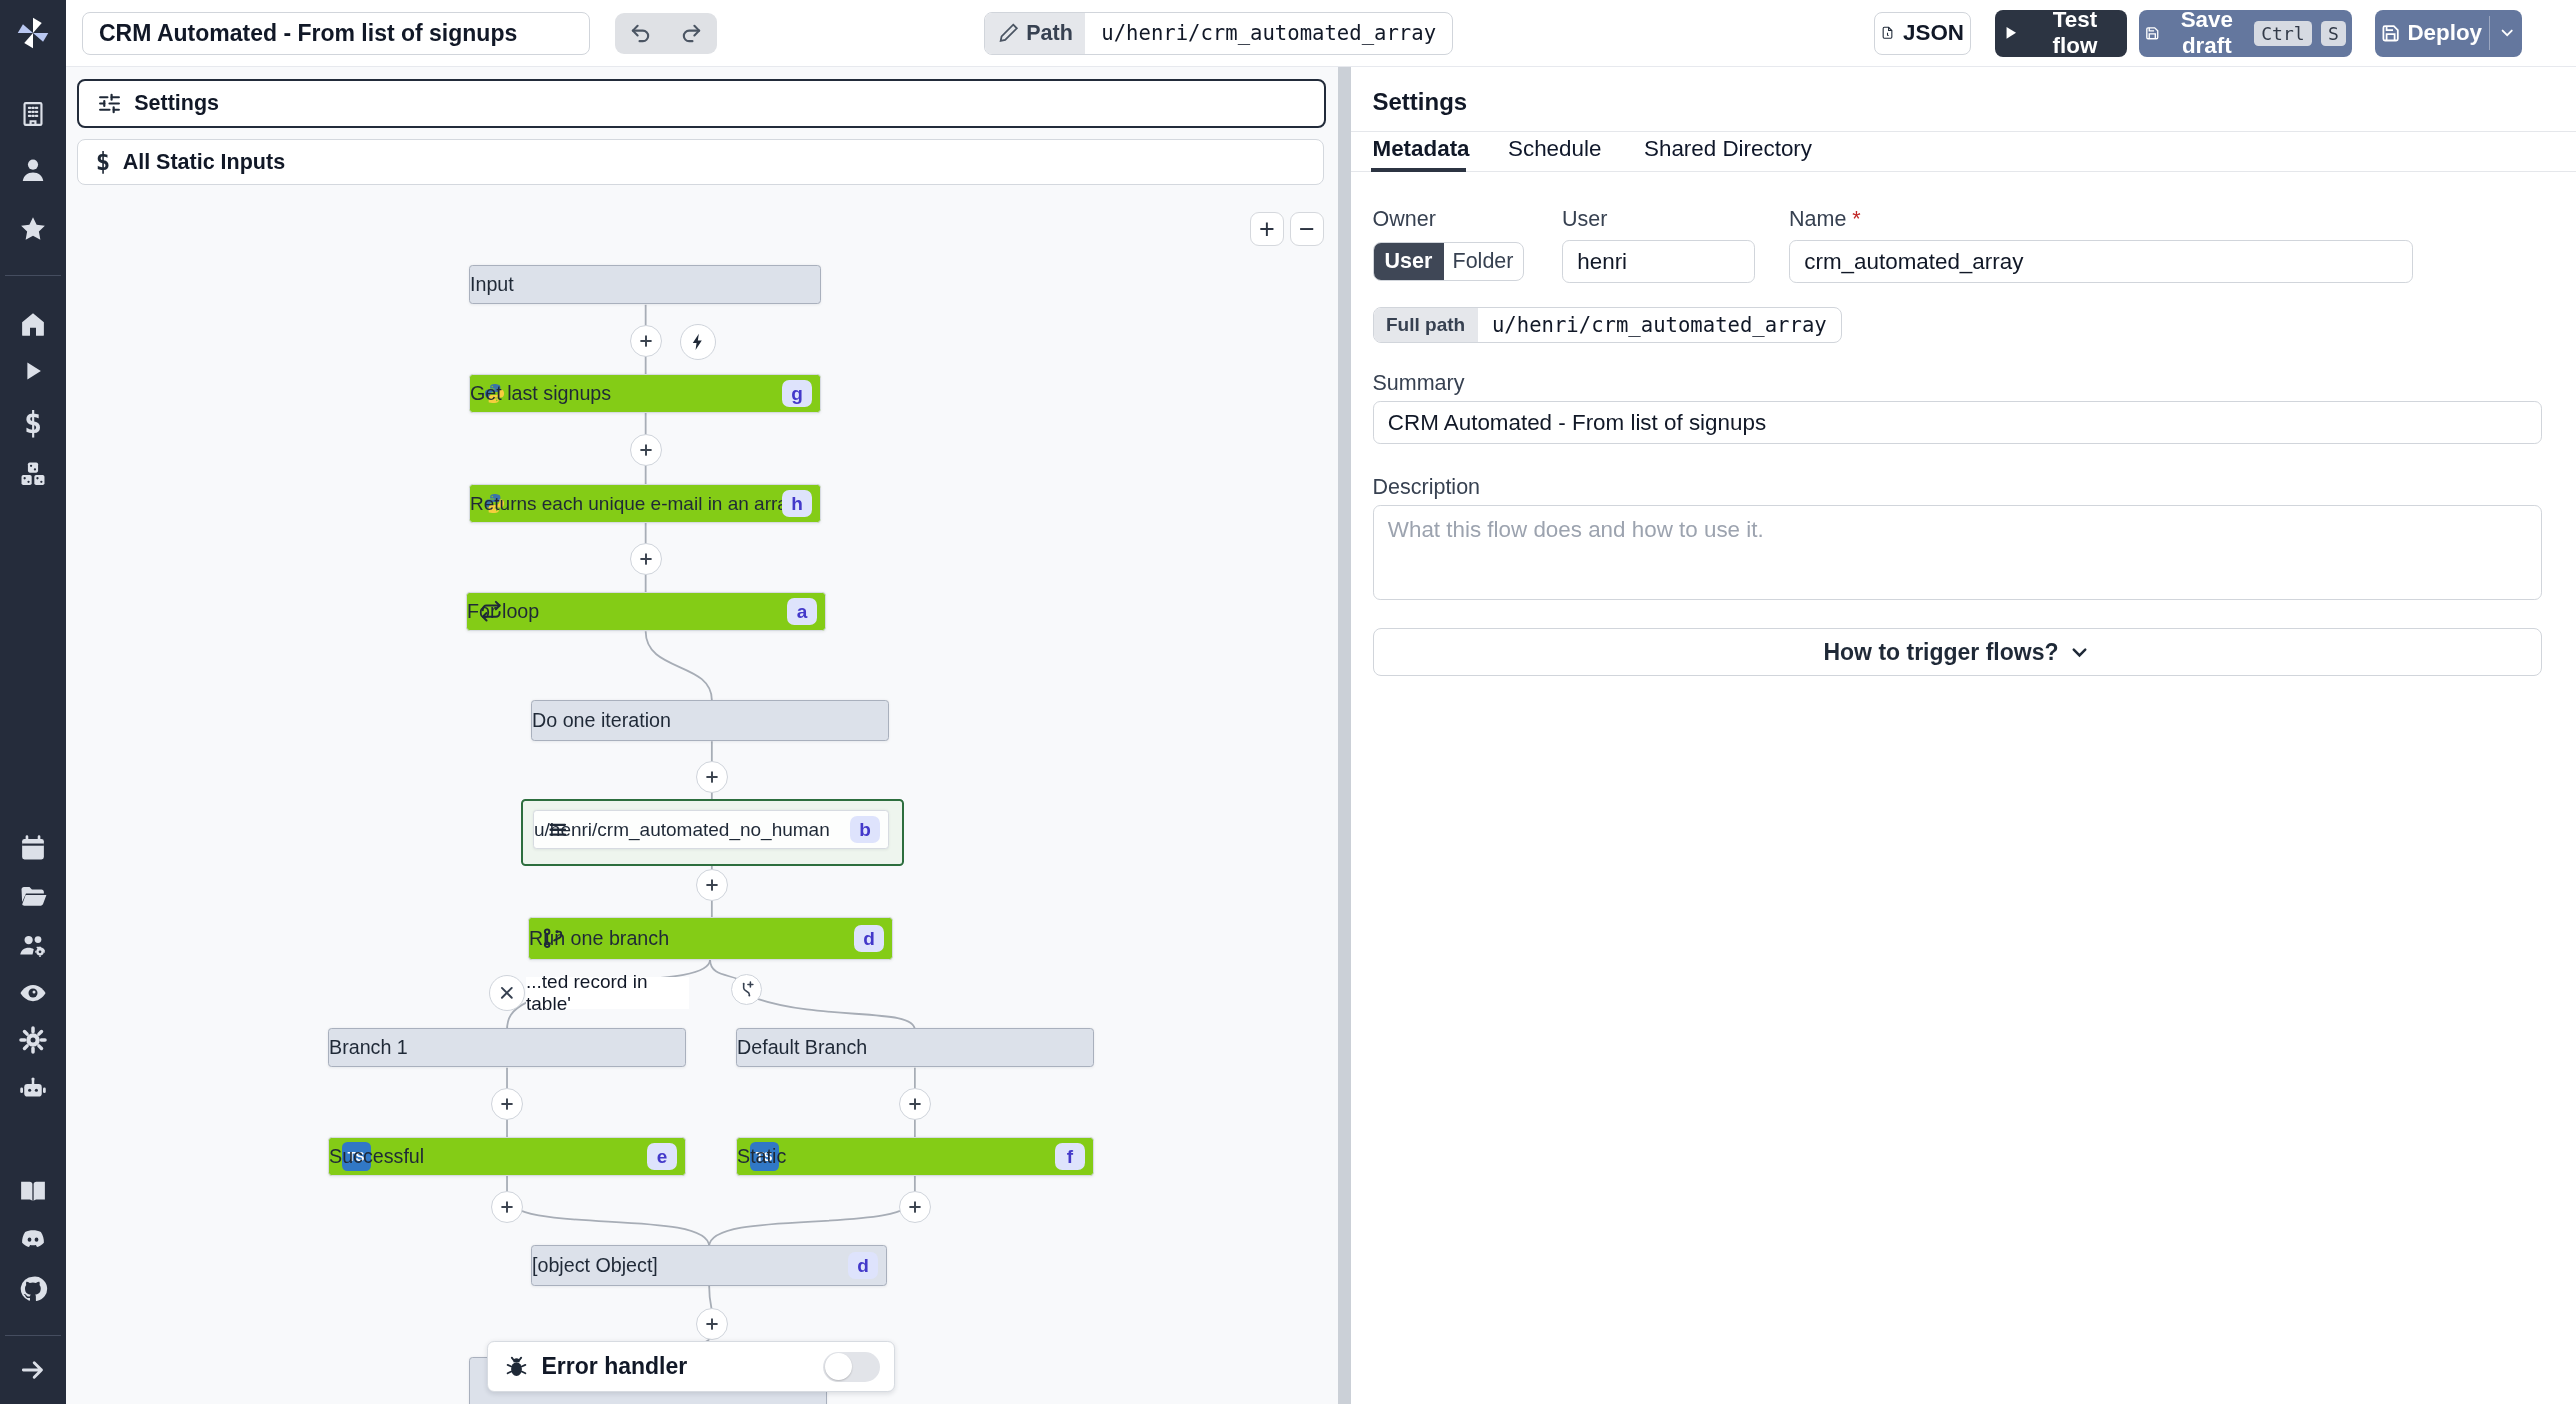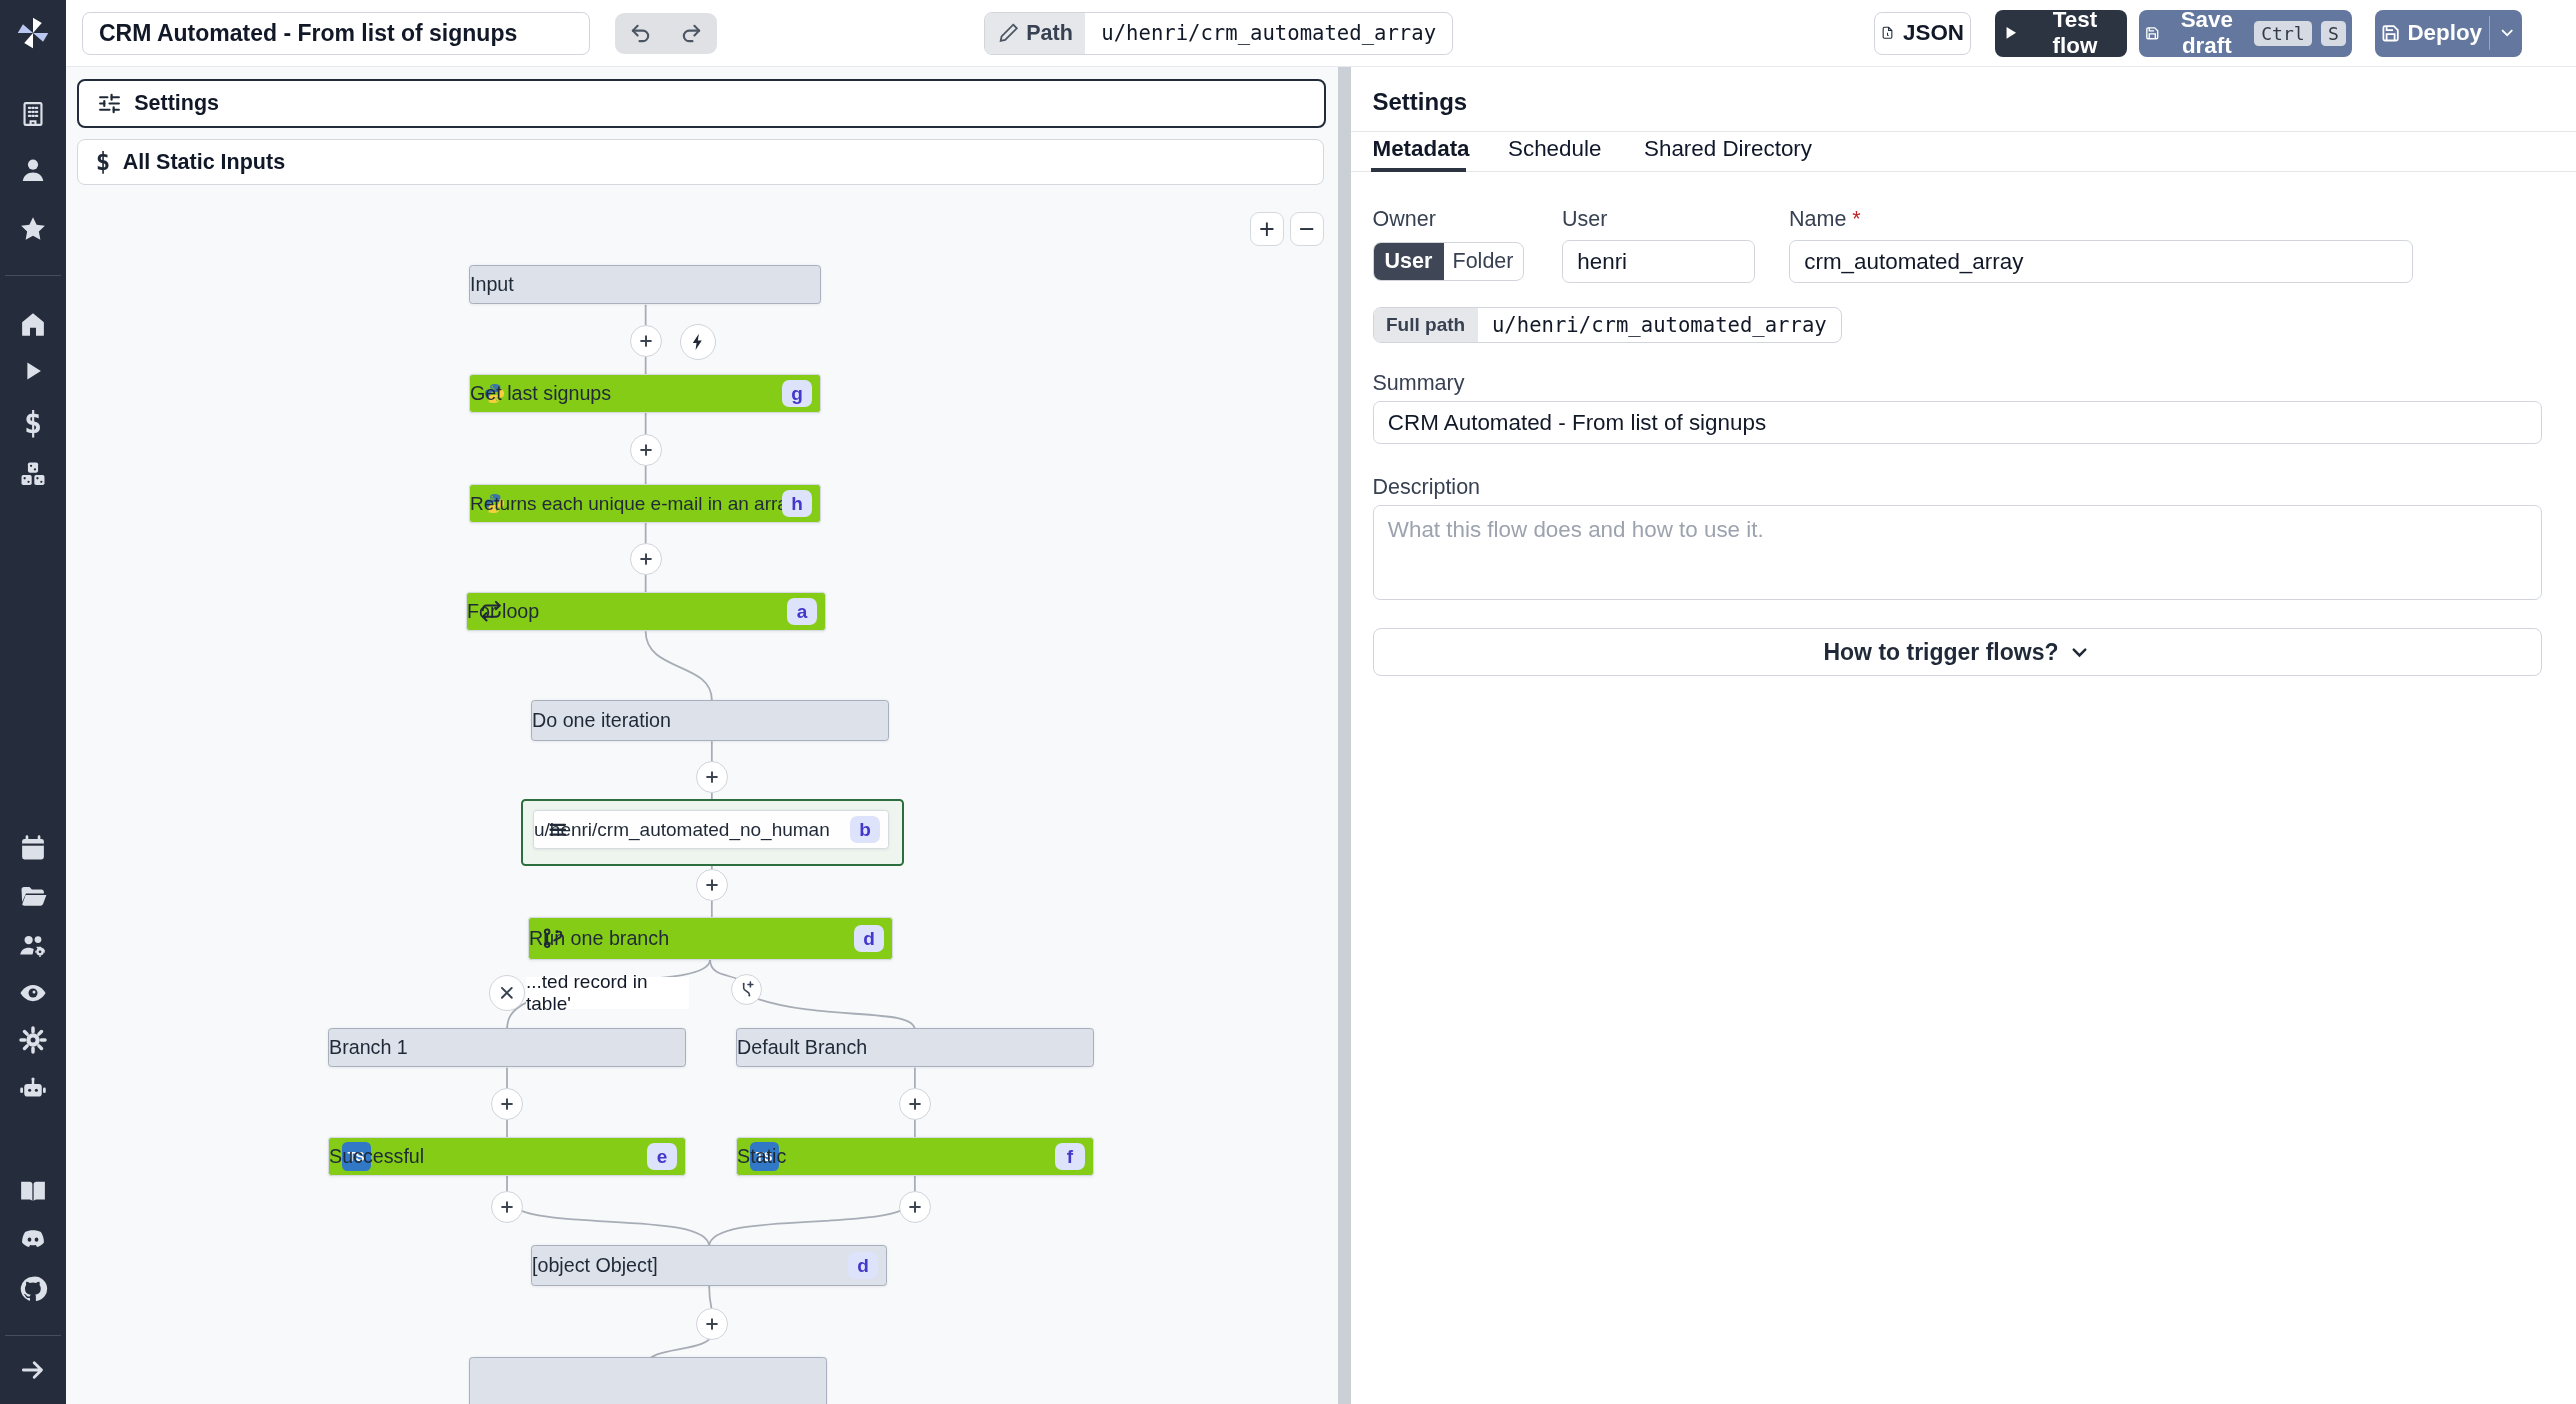--- a/index.html
+++ b/index.html
@@ -420,20 +420,33 @@
     <span class="badge">f</span>
   </div>
 
   <div class="node gray" style="left:465px;top:1179px;width:356px;height:41px">
     <span class="lbl">[object Object]</span>
     <span class="badge" style="background:#dee3fc">d</span>
   </div>
 
   <div class="node gray" style="left:403px;top:1291px;width:358px;height:66px"></div>
 
+  <div class="ehcard" style="left:421px;top:1275px;width:408px;height:51px;padding-left:16px">
+    <svg width="25" height="25" viewBox="0 0 24 24">
+      <g stroke="#1f2937" stroke-width="1.8" fill="none" stroke-linecap="round">
+          <path d="M7.5 3.5L9.2 5.8M16.5 3.5l-1.7 2.3M3.5 10.5L7 12M3.5 18.5L7 16.8M20.5 10.5L17 12M20.5 18.5L17 16.8"></path>
+        </g>
+      <path fill="#1f2937" d="M9 7a3 3 0 016 0v.8H9z"></path>
+      <ellipse cx="12" cy="14.5" rx="5.2" ry="6.6" fill="#1f2937"></ellipse>
+    </svg>
+    <span style="font-size:23px;font-weight:700;color:#111827;margin-left:12.5px">Error handler</span>
+    <span class="toggle">
+        <span class="knob"></span>
+      </span>
+  </div>
 
   <div class="plusc" style="left:580px;top:275px">
       <svg width="18" height="18" viewBox="0 0 24 24" fill="none" stroke="#3c4450" stroke-width="2.6" stroke-linecap="round">
         <path d="M12 5.5v13M5.5 12h13"></path>
       </svg>
     </div>
   <div class="circ" style="left:614px;top:258px;width:36px;height:36px">
       <svg width="19.7" height="19.7" viewBox="0 0 24 24" fill="#1f2937">
         <path d="M13.2 2L5.8 13.5h4.6L9.2 22l7.6-11.5h-4.8z"></path>
       </svg>

